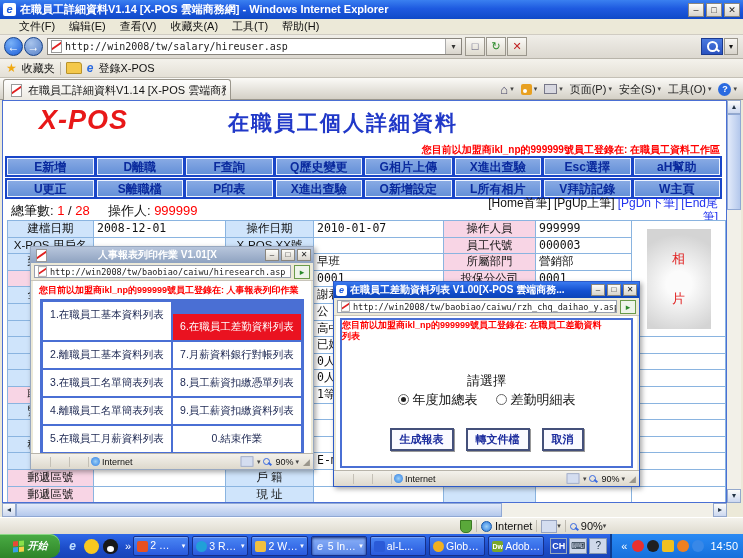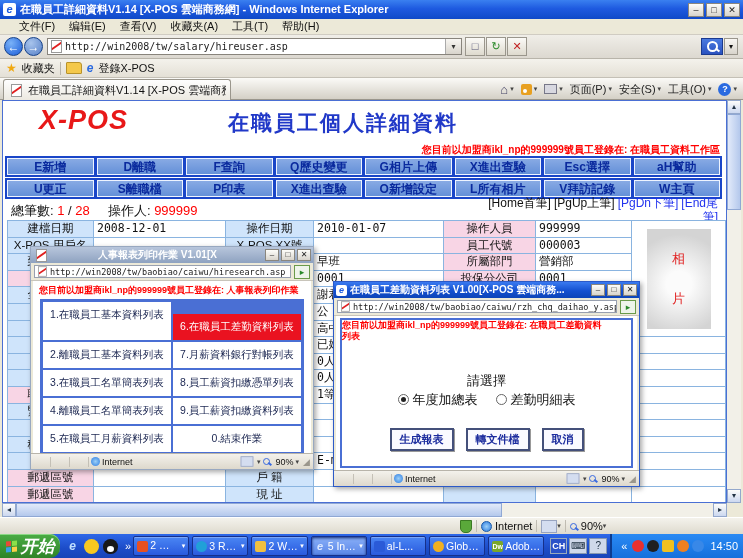--- a/index.html
+++ b/index.html
@@ -105,21 +105,21 @@
              border-top:1px solid #fff;display:flex;align-items:center;box-sizing:border-box;font-size:11px;}
   .stsep{width:1px;height:12px;background:#c0bcb2;margin:0 4px;}
   .globe{width:11px;height:11px;border-radius:50%;background:radial-gradient(#9cd0f8,#2a7ae0);border:1px solid #1a5aa8;
          box-sizing:border-box;margin-right:3px;flex:none;}
   .shieldicon{width:10px;height:11px;background:#5aa83a;border:1px solid #3a7a22;border-radius:0 0 5px 5px;flex:none;}
   .flagbox{width:16px;height:13px;background:#d4ddf0;border:1px solid #98a4c0;box-sizing:border-box;flex:none;}
   
   .taskbar{position:absolute;left:0;top:534px;width:743px;height:24px;
            background:linear-gradient(#2e68e8,#1c4cc8 60%,#1844b8);display:flex;align-items:center;}
   .startbtn{width:60px;height:24px;background:linear-gradient(#4aac44,#2e8428);border-radius:0 10px 10px 0;
-            color:#fff;font-weight:bold;font-style:italic;font-size:17px;display:flex;align-items:center;
+            color:#fff;font-weight:bold;font-style:italic;font-size:10px;display:flex;align-items:center;
             justify-content:center;gap:4px;box-shadow:inset 0 1px 0 #8ad884;flex:none;}
   .winflag{width:11px;height:11px;display:grid;grid-template-columns:5px 5px;gap:1px;transform:skewY(-6deg);flex:none;}
   .wf1{background:#e84a38;} .wf2{background:#8ae04a;} .wf3{background:#38a0e8;} .wf4{background:#f8d048;}
   .qlaunch{display:flex;gap:4px;margin:0 5px;align-items:center;flex:none;}
   .qicon{width:15px;height:15px;border-radius:3px;font-size:12px;text-align:center;line-height:15px;}
   .q-ie{color:#bfe0ff;font-weight:bold;font-style:italic;}
   .q-smile{background:#f8c820;border-radius:50%;}
   .q-qq{background:#181818;border-radius:50% 50% 46% 46%;position:relative;}
   .q-qq:after{content:"";position:absolute;left:4px;top:7px;width:7px;height:6px;background:#fff;border-radius:50%;}
   .chev{color:#fff;font-size:11px;margin:0 2px;flex:none;}

